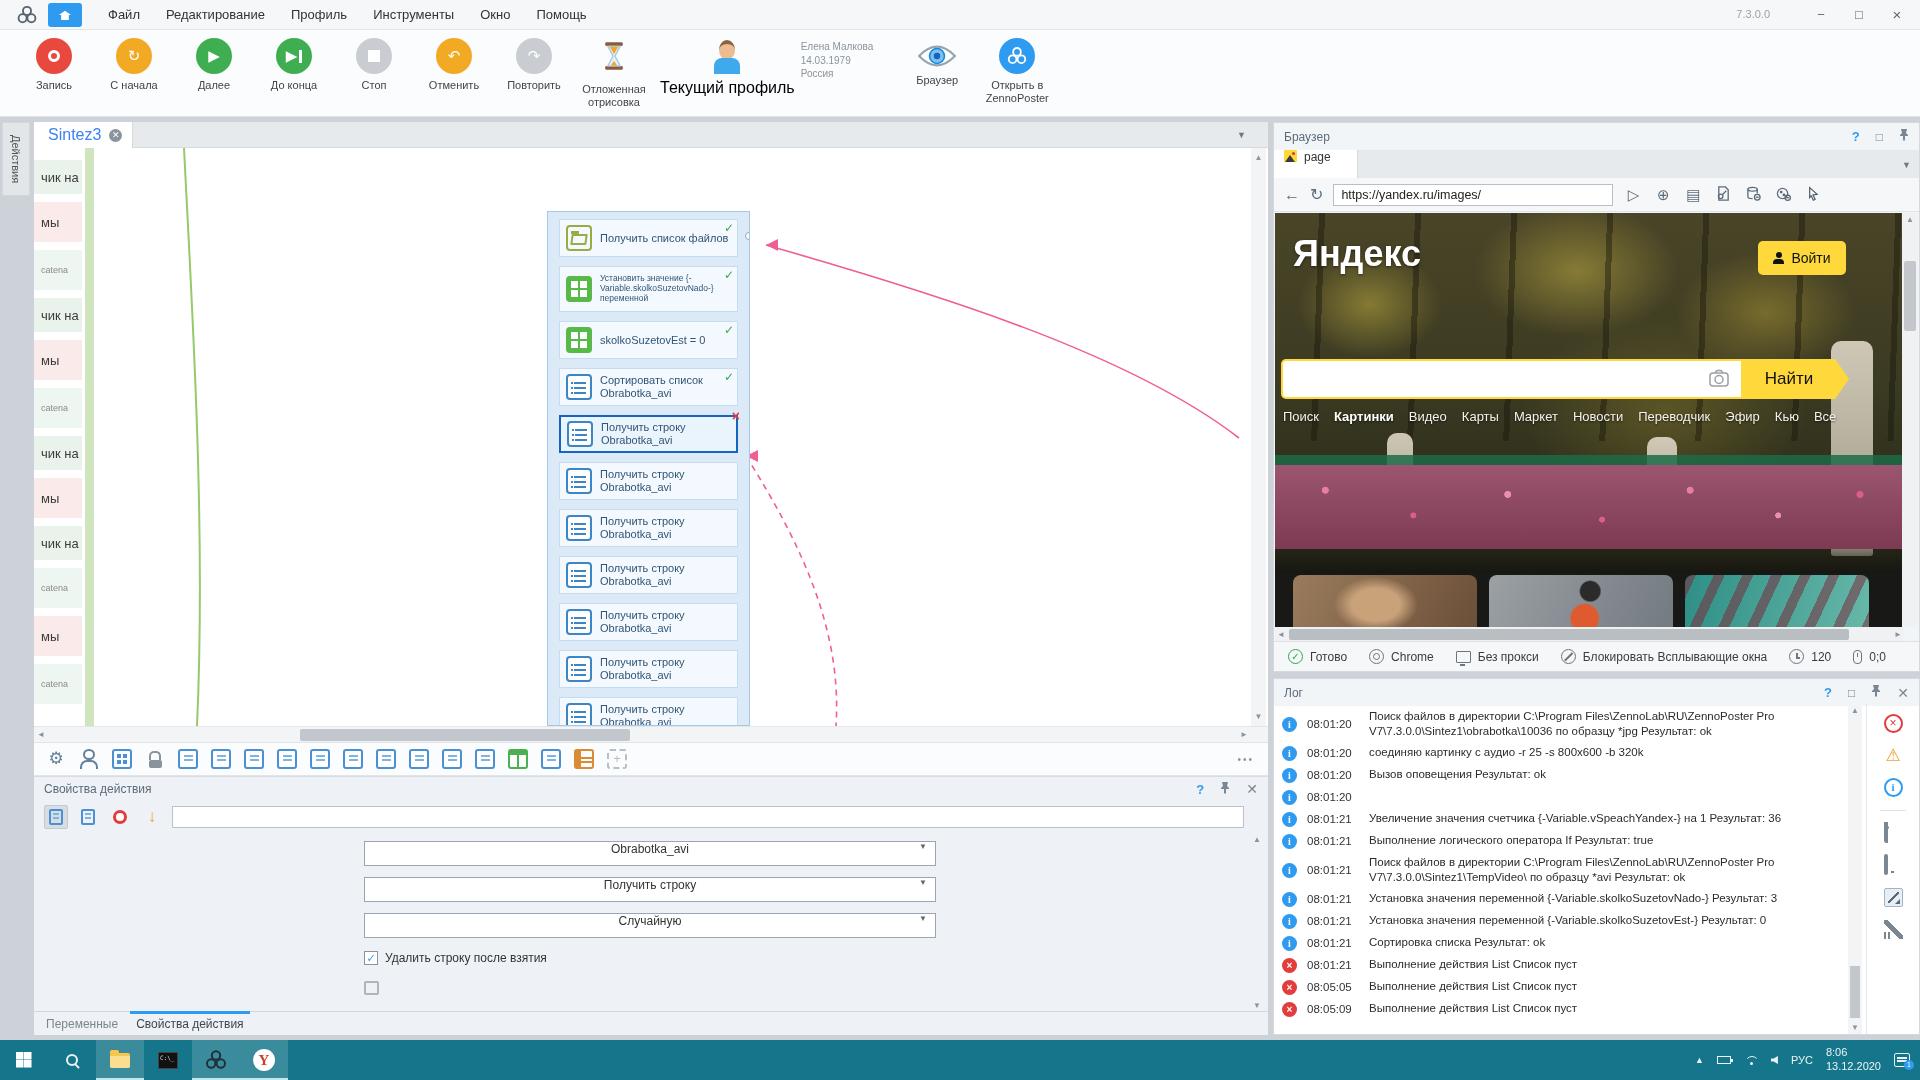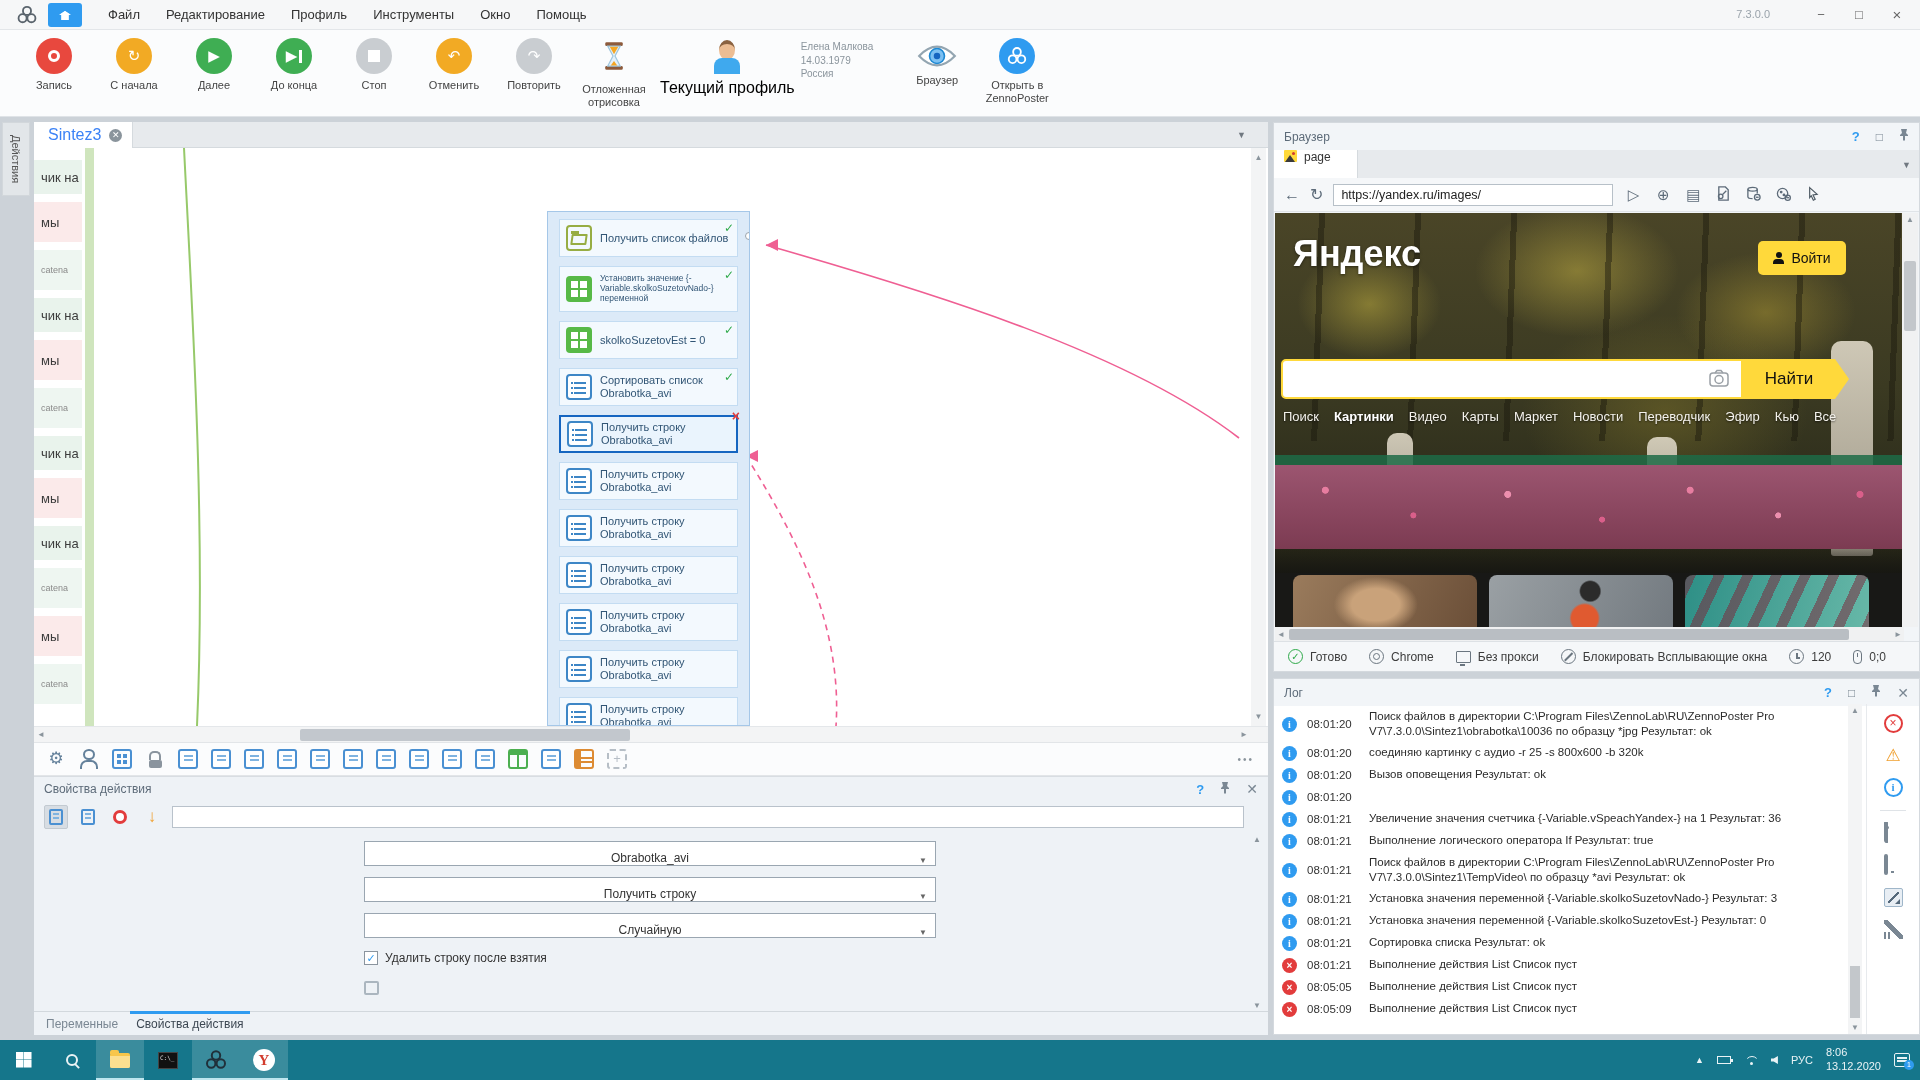--- a/index.html
+++ b/index.html
@@ -103,21 +103,21 @@
   .ghicon{color:#7a8793;font-size:12px}
   .ptools{height:32px;display:flex;align-items:center;gap:8px;padding:0 10px}
   .pt{width:24px;height:24px;display:flex;align-items:center;justify-content:center;border-radius:2px}
   .pt.active{background:#d7dde3;border:1px solid #c2cad1}
   .ptlist{width:14px;height:16px;border:2px solid #4a90d2;border-radius:2px;position:relative}
   .ptlist::before{content:"";position:absolute;left:2px;right:2px;top:2px;bottom:2px;background:repeating-linear-gradient(#7fb3e0 0 2px,transparent 2px 4px)}
   .ptrec{width:14px;height:14px;border:3px solid #e23c3c;border-radius:50%;background:#fff}
   .ptarrow{color:#f0a030;font-size:17px;font-weight:bold}
   .pinput{flex:1;height:22px;background:#fff;border:1px solid #b9c2cb;margin-right:14px;font-size:12px;padding:0 6px;color:#333}
   .pcontent{position:relative;height:179px}
-  .pdrop{position:absolute;left:330px;width:572px;height:25px;background:#fff;border:1px solid #9aa6b1;display:flex;align-items:flex-end;justify-content:center;font-size:12px;color:#333}
+  .pdrop{position:absolute;left:330px;width:572px;height:25px;background:#fff;border:1px solid #9aa6b1;display:flex;align-items:flex-start;justify-content:center;font-size:12px;color:#333}
   .pdrop .dd{position:absolute;right:8px;font-size:8px;color:#666}
   .pcheckrow{position:absolute;left:330px;top:118px;display:flex;align-items:center;gap:7px;font-size:12px;color:#333}
   .cbox{width:14px;height:14px;background:#fff;border:1px solid #8a949e;color:#2f9bf0;font-size:11px;font-weight:bold;display:flex;align-items:center;justify-content:center}
   .ppartial{position:absolute;left:330px;top:148px;width:15px;height:14px;border:2px solid #9aa6b1;border-radius:2px;opacity:.8}
   .pvscroll{position:absolute;right:4px;top:0;width:14px;height:179px}
   .pvscroll .ar{position:absolute;left:0;width:14px;font-size:8px;color:#8a949c;text-align:center}
   .ptabs{position:absolute;left:0;bottom:0;width:1234px;height:24px;border-top:1px solid #d2d8dd;display:flex;align-items:center;gap:18px;padding-left:12px;background:#eef2f6}
   .ptab{font-size:12px;color:#7a8793;position:relative;height:24px;display:flex;align-items:center}
   .ptab.active{color:#3c4752}
   .ptab.active::before{content:"";position:absolute;left:-6px;right:-6px;top:-1px;height:3px;background:#2f9bf0}

